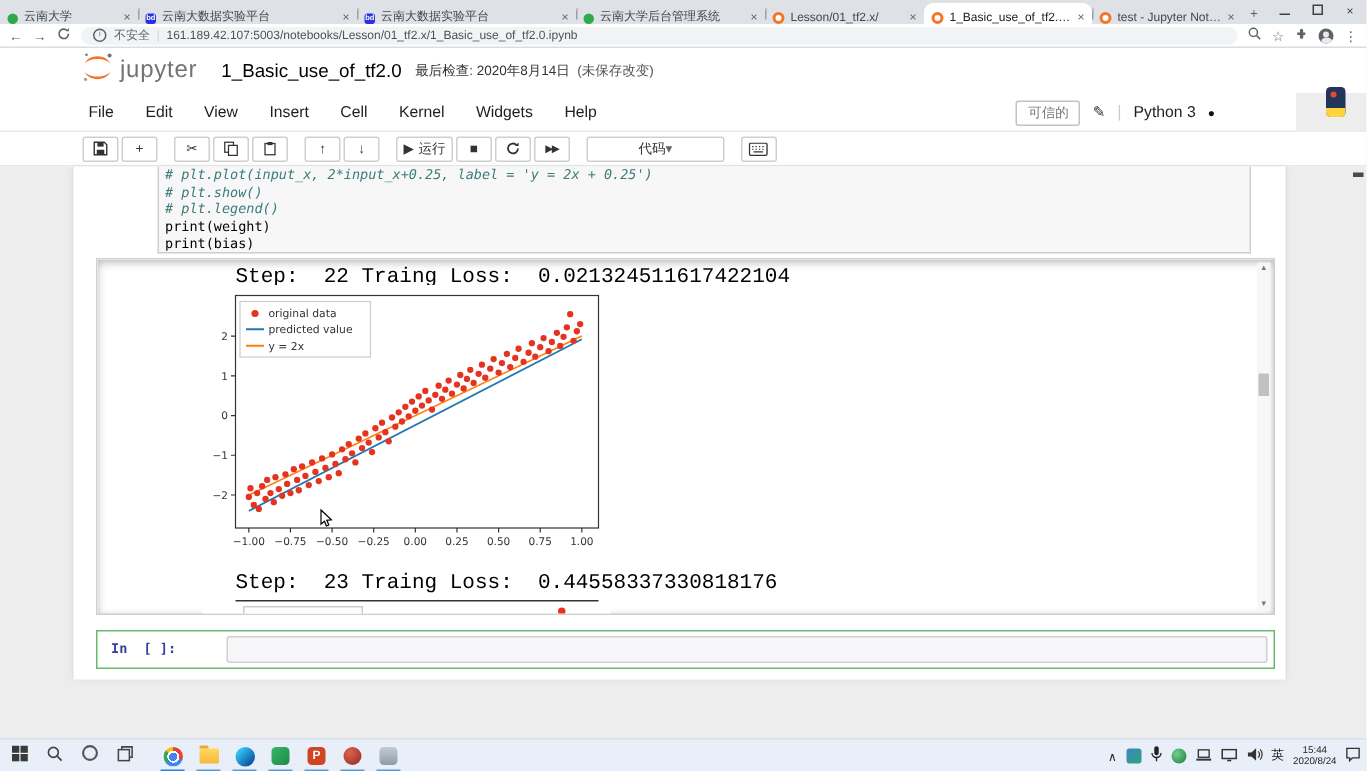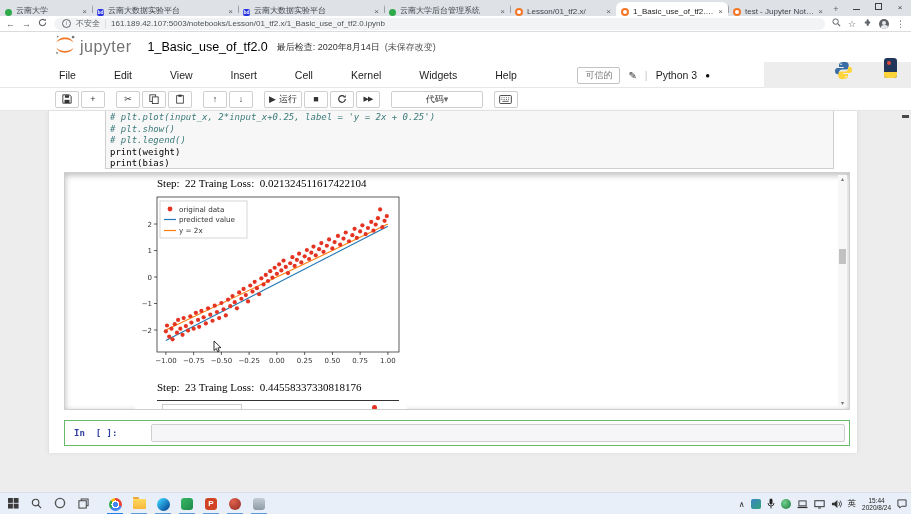--- a/index.html
+++ b/index.html
@@ -41,22 +41,22 @@
   .avatar::after{content:"";position:absolute;left:1.5px;top:6.5px;width:7px;height:4px;border-radius:50% 50% 0 0;background:#e8eaed}
 
   
   .jheader{position:absolute;left:0;top:32px;width:911px;height:30px;background:#fff;display:flex;align-items:center;padding-left:54px;box-sizing:border-box}
   .jlogo-text{font-size:16px;color:#737373;letter-spacing:.5px;margin-left:4px}
   .jtitle{font-size:12.5px;color:#000;margin-left:16px}
   .jchk{font-size:9px;color:#333;margin-left:9px}
   .jsave{font-size:9px;color:#555;margin-left:5px}
 
   
-  .jmenubar{position:absolute;left:0;top:62px;width:764px;height:26px;background:#fff;border-bottom:1px solid #e7e7e7;
-            display:flex;align-items:center;padding-left:59px;box-sizing:border-box;gap:38px}
+  .jmenubar{position:absolute;left:0;top:62px;width:864px;height:26px;background:#fff;border-bottom:1px solid #e7e7e7;
+            display:flex;align-items:center;padding-left:59px;box-sizing:border-box;gap:21px}
   .mitem{font-size:10.5px;color:#1e1e1e}
   .menu-right{position:absolute;right:54px;top:0;height:26px;display:flex;align-items:center;gap:8px}
   .trustbtn{border:1px solid #c3c3c3;border-radius:2px;padding:1px 7px;font-size:9px;color:#777;background:#fff}
   .pencil{font-size:10px;color:#333}
   .vsep{color:#ccc;font-size:11px}
   .kname{font-size:10.5px;color:#1e1e1e}
   .kdot{font-size:8px;color:#111}
 
   
   .jtoolbar{position:absolute;left:0;top:88px;width:911px;height:23px;background:#fff;border-bottom:1px solid #e7e7e7;
@@ -71,21 +71,21 @@
   
   .sheet{position:absolute;left:48px;top:111px;width:808px;height:342px;background:#fff;
          border-left:1px solid #e2e2e2;border-right:1px solid #e2e2e2;box-shadow:0 0 5px rgba(0,0,0,.06)}
   .codecell{position:absolute;left:56px;top:0;width:729px;height:58px;background:#f7f7f7;
             border:1px solid #cfcfcf;border-top:none;box-sizing:border-box;overflow:hidden}
   .cm{font-family:"DejaVu Sans Mono",monospace;font-size:9px;line-height:11.6px;padding:1px 4px;color:#000}
   .com{color:#3d7b7b;font-style:italic}
 
   .outputbox{position:absolute;left:15px;top:61px;width:786px;height:238px;background:#fff;border:1px solid #cfcfcf;
              box-sizing:border-box;box-shadow:inset 0 2px 6px rgba(0,0,0,.28);overflow:hidden}
-  .stepline{position:absolute;left:92px;font-family:Liberation Serif, serif;font-size:11px;color:#000;white-space:pre}
+  .stepline{position:absolute;left:92px;font-family:Liberation Mono, monospace;font-size:14px;color:#000;white-space:pre}
   .figure{position:absolute;left:70px;top:17px;width:272px;height:178px;background:#fff}
   .figure svg{font-family:"DejaVu Sans",sans-serif}
 
   .partialfig{position:absolute;left:70px;top:224px;width:272px;height:13px;background:#fff;overflow:hidden}
   .pframe{position:absolute;left:22px;top:3px;width:242px;height:20px;border-top:1px solid #333}
   .plegend{position:absolute;left:27px;top:7px;width:80px;height:20px;background:#fff;border:1px solid #ccc;
            display:flex;align-items:flex-start;gap:5px;padding:3px 0 0 8px;box-sizing:border-box}
   .pldot{width:5px;height:5px;border-radius:50%;background:#e53322;margin-top:1px}
   .pltxt{font-size:7.2px;color:#333;font-family:"DejaVu Sans",sans-serif}
   .pdot2{position:absolute;left:237px;top:8px;width:5px;height:5px;border-radius:50%;background:#e53322}

